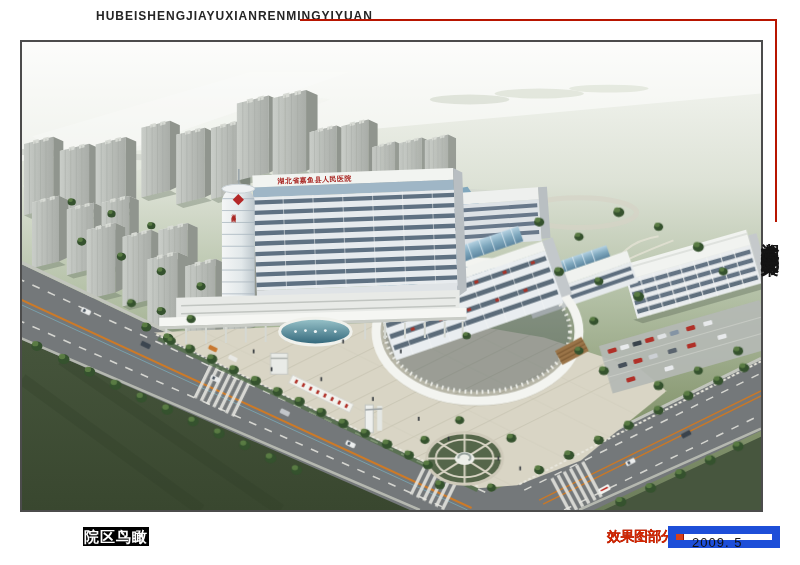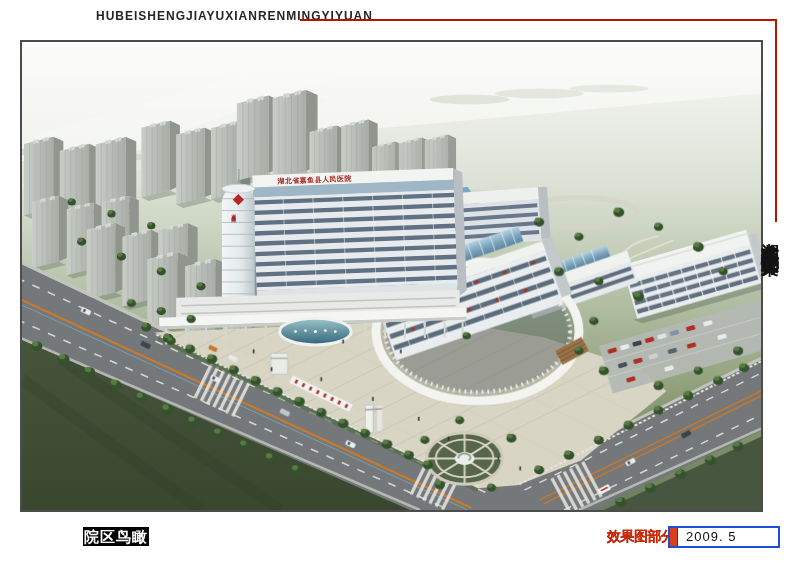--- a/index.html
+++ b/index.html
@@ -27,21 +27,21 @@
     position:absolute;left:83px;top:527px;width:66px;height:19px;background:#000000;
     color:#ffffff;font-size:15px;font-weight:bold;letter-spacing:1px;
     text-align:center;line-height:19px;
   }
   .stamp{
     position:absolute;left:607px;top:528px;font-size:14px;font-weight:bold;
     letter-spacing:-0.5px;color:#d22500;text-shadow:0 0 0.5px #8a1000;white-space:nowrap;
   }
   .date-box{
     position:absolute;left:668px;top:526px;width:112px;height:22px;
-    border:2px solid #1d4ed8;box-sizing:border-box;background:#ffffff;
+    border:8px solid #1d4ed8;box-sizing:border-box;background:#ffffff;
   }
   .date-bar{
     position:absolute;left:0;top:0;width:7px;height:100%;
     background:#d84018;border-right:1px solid #9a1600;
   }
   .date-text{
     position:absolute;left:16px;top:1px;font-size:13px;color:#101010;letter-spacing:1px;
   }
 </style>
 </head>

